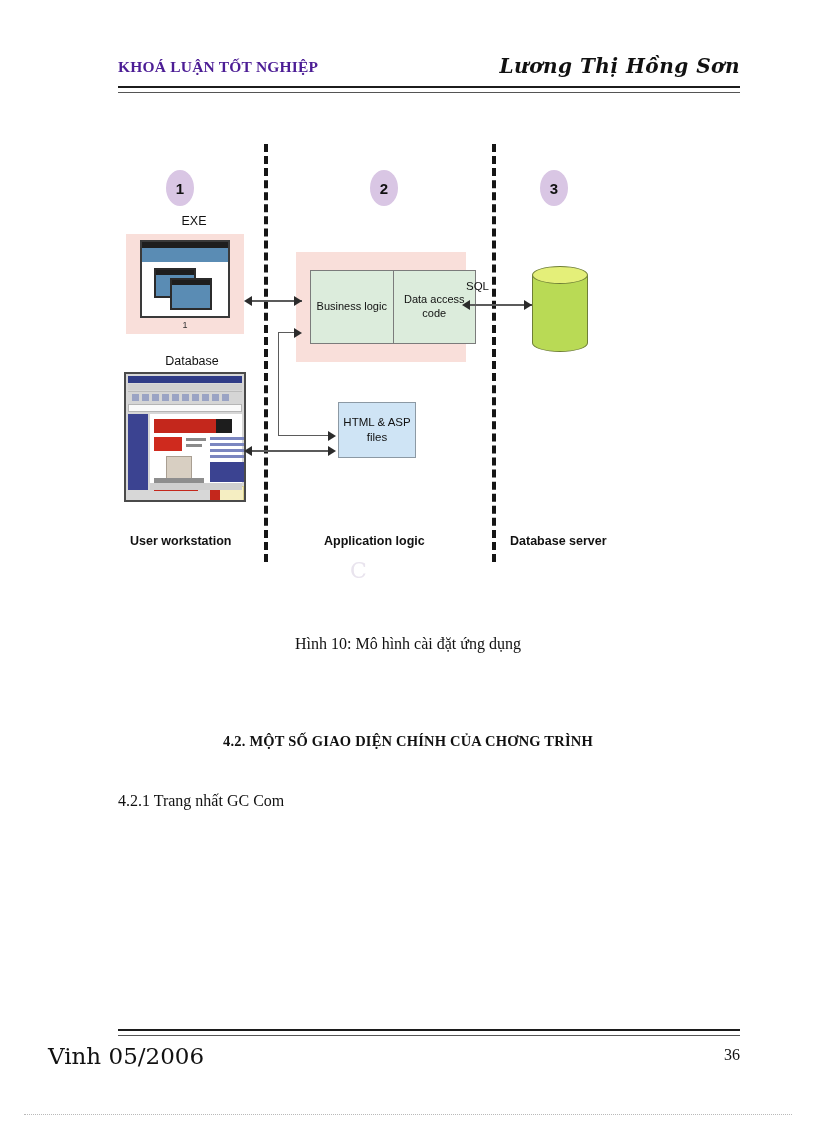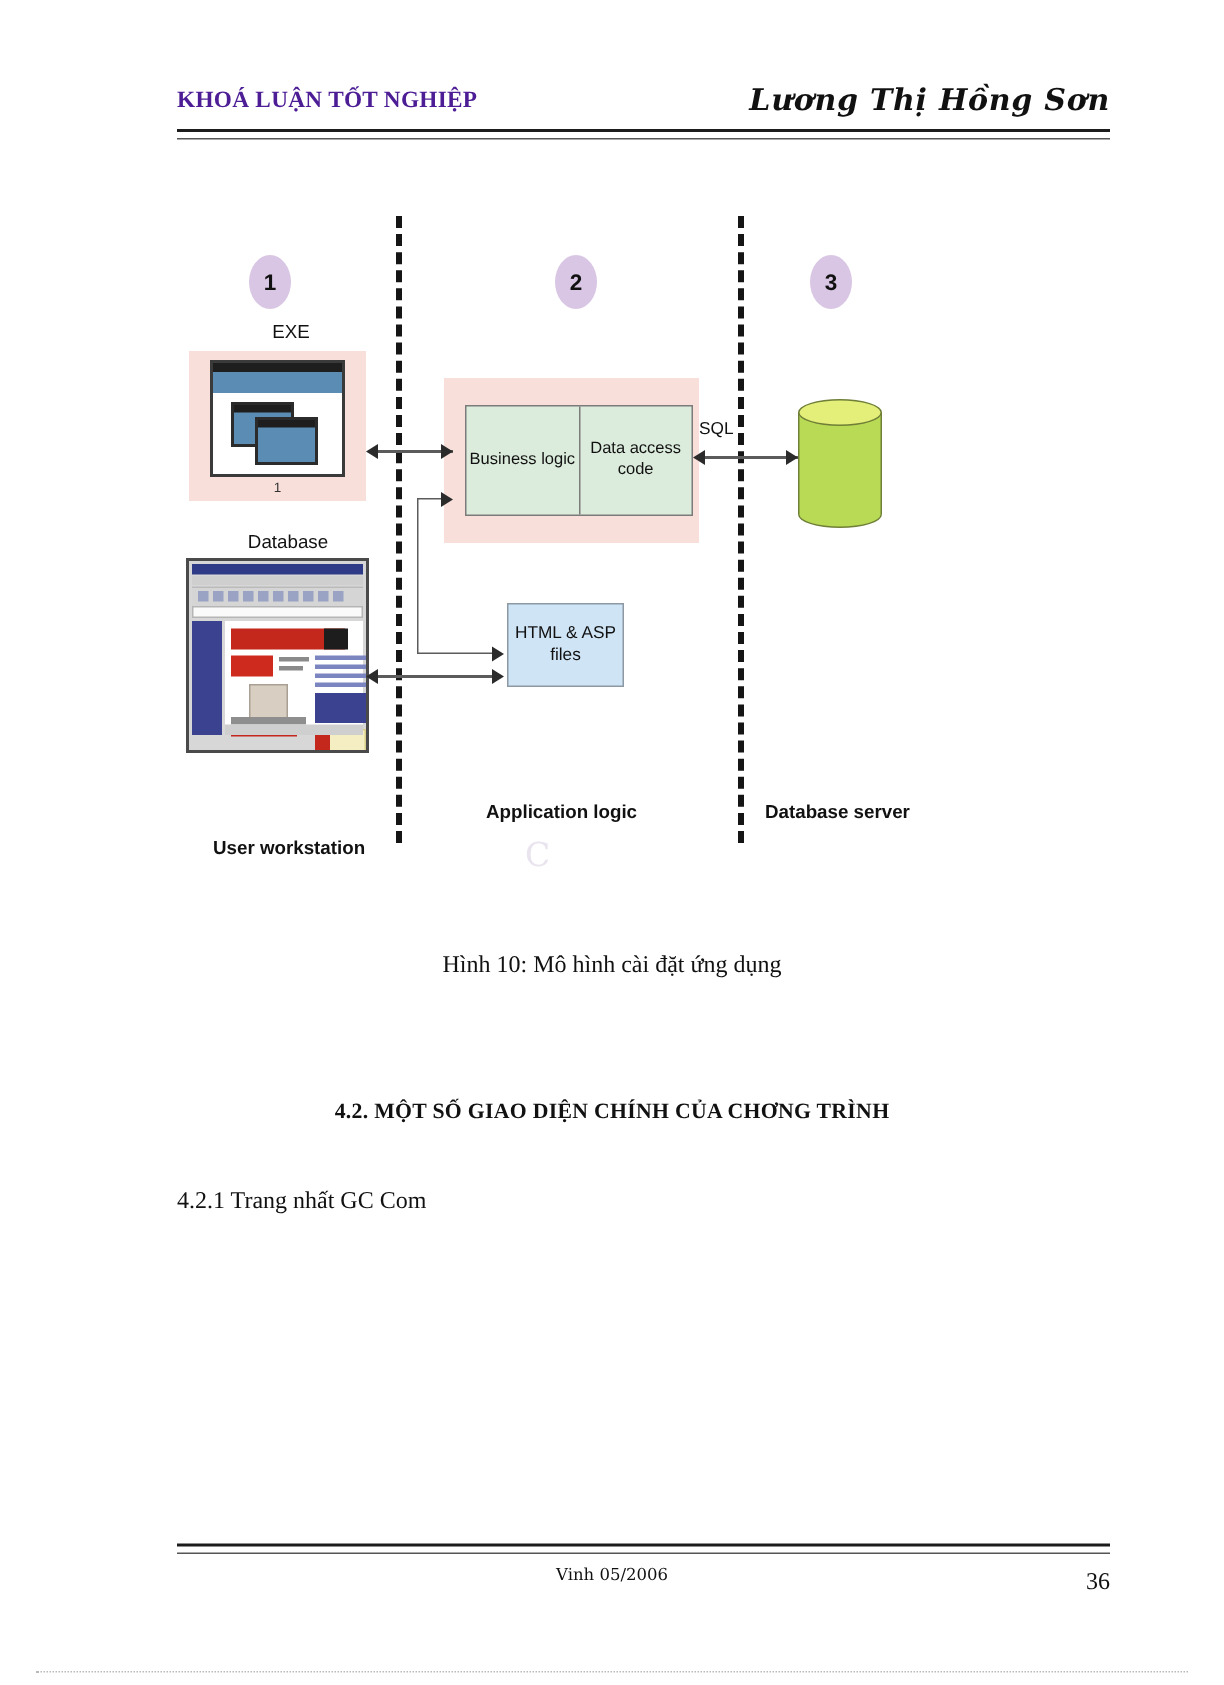--- a/index.html
+++ b/index.html
@@ -71,24 +71,24 @@
     width: 622px;
     height: 4px;
     border-top: 2px solid #1c1c1c;
     border-bottom: 1px solid #555;
   }
   .footer-center {
     position: absolute;
     left: 0;
     right: 0;
     top: 1043px;
-    text-align: center;
     font-family: "DejaVu Serif", serif;
-    font-size: 11px;
-    color: #111;
+    font-size: 23px;
+    color: #111;
+    padding-left: 48px;
   }
   .footer-page {
     position: absolute;
     right: 76px;
     top: 1046px;
     font-family: "Liberation Serif", serif;
     font-size: 16px;
     color: #111;
   }
   .bottom-dots {
@@ -258,21 +258,21 @@
     left: 178px;
     top: 112px;
     width: 170px;
     height: 110px;
     background: #f9dfda;
   }
   .mid-box {
     position: absolute;
     left: 14px;
     top: 18px;
-    width: 152px;
+    width: 166px;
     height: 74px;
     background: #dcecdc;
     border: 1px solid #7b7b7b;
     box-sizing: border-box;
     display: flex;
   }
   .mid-cell {
     flex: 1;
     display: flex;
     align-items: center;
@@ -374,21 +374,21 @@
   
   .tier {
     position: absolute;
     top: 394px;
     font-family: "Liberation Sans", sans-serif;
     font-weight: bold;
     font-size: 12.5px;
     color: #111;
     white-space: nowrap;
   }
-  .tier.t1 { left: 24px; margin-top: 24px; }
+  .tier.t1 { left: 12px; }
   .tier.t2 { left: 206px; }
   .tier.t3 { left: 392px; }
 
   .ghost {
     position: absolute;
     left: 232px;
     top: 418px;
     font-family: "DejaVu Serif", serif;
     font-size: 22px;
     color: #e9e4ee;

